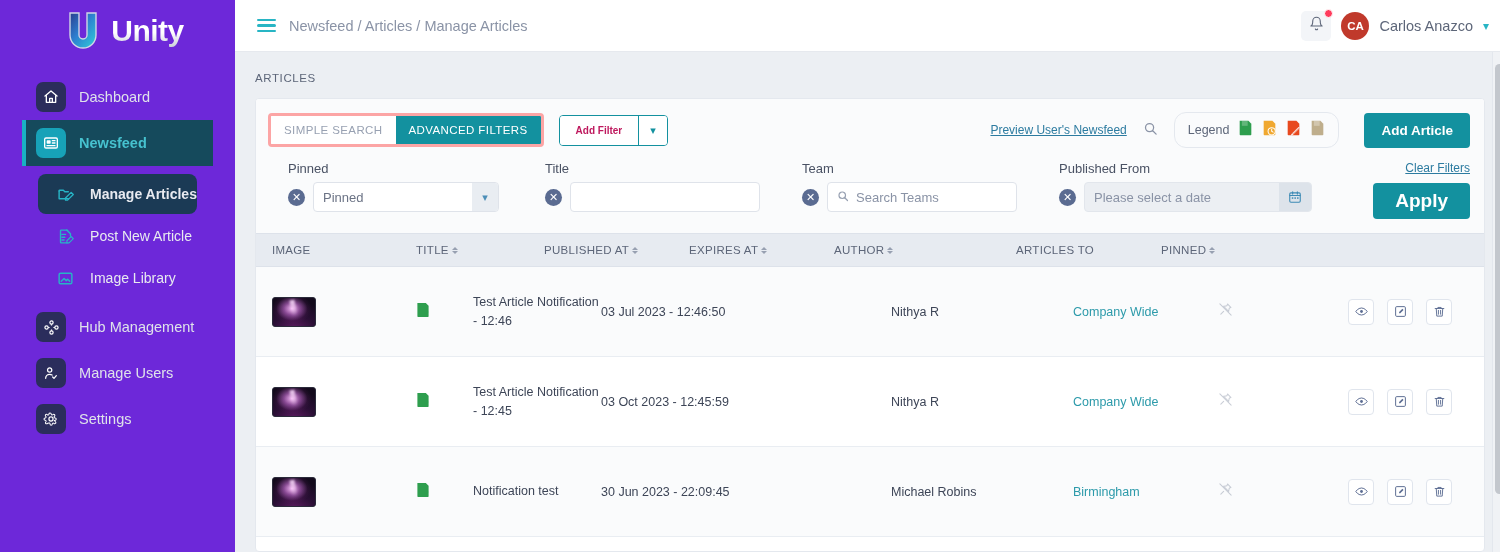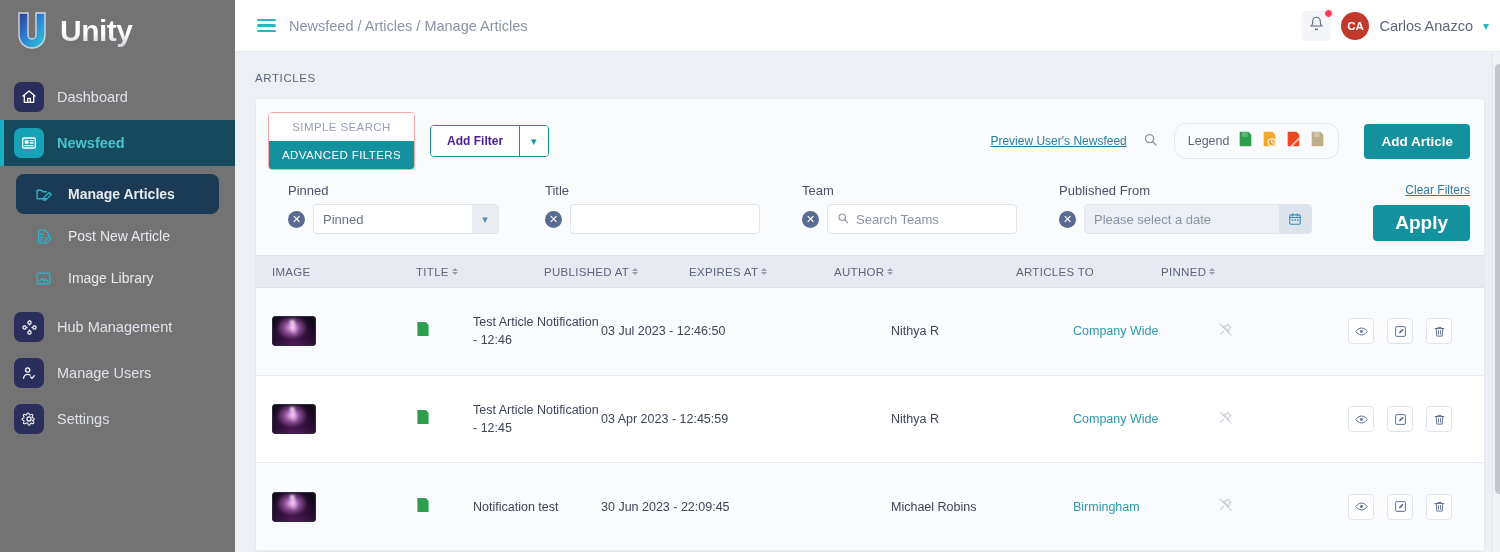--- a/index.html
+++ b/index.html
@@ -7,23 +7,23 @@
     width: 1500px; height: 552px;
     font-family: "Liberation Sans", sans-serif;
     overflow: hidden;
     background: #eceff3;
   }
   .app { display: flex; width: 1500px; height: 552px; position: relative; }
 
   
   .sidebar {
     width: 235px; min-width: 235px; height: 552px;
-    background: #737373;
+    background: #6d28d9;
     display: flex; flex-direction: column;
-    position: relative; z-index: 5;
+    position: relative; z-index: 5; align-items: center;
   }
   .logo-wrap {
     height: 62px; display: flex; align-items: center;
     padding-left: 10px; gap: 6px;
   }
   .logo-u { width: 44px; height: 46px; display:block; }
   .logo-text {
     font-size: 30px; font-weight: bold; letter-spacing: -0.5px;
     background: linear-gradient(180deg,#ffffff 0%,#ffffff 55%,#c8ccd6 100%);
     -webkit-background-clip: text; background-clip: text;
@@ -98,31 +98,31 @@
     border:1px solid #e4e8ee; border-radius:4px;
     flex:1; display:flex; flex-direction:column; overflow:hidden;
   }
 
   
   .toolbar {
     display:flex; align-items:center; justify-content:space-between;
     padding: 13px 14px 13px 12px; background:#fafbfc;
   }
   .toolbar-left { display:flex; align-items:center; gap:15px; }
-  .segmented { display:flex; border-radius:4px; overflow:hidden; border:1px solid #fca5a5;flex-direction:column; }
+  .segmented { display:flex; border-radius:4px; overflow:hidden; border:3px solid #fca5a5; }
   .seg {
     padding: 8px 13px; font-size:11.5px; letter-spacing:0.4px;
     background:#fff; color:#98a1b2; cursor:pointer; border:none;
     font-family: inherit;
   }
   .seg.on { background:#13919f; color:#fff; }
   .addfilter-group { display:flex; border:1.5px solid #13919f; border-radius:4px; overflow:hidden; }
   .addfilter-btn {
-    padding: 8px 16px; background:#fff; color:#4c1d95; font-weight:bold;
-    font-size:12px; border:none; cursor:pointer; font-family: inherit;
+    padding: 8px 16px; background:#fff; color:#be185d; font-weight:bold;
+    font-size:10px; border:none; cursor:pointer; font-family: inherit;
   }
   .addfilter-caret {
     padding: 8px 11px; background:#fff; color:#13919f; cursor:pointer;
     border-left:1.5px solid #13919f; font-size:11px; display:flex; align-items:center;
   }
   .toolbar-right { display:flex; align-items:center; gap:16px; }
   .preview-link {
     font-size:12px; color:#2c7ba0; text-decoration:underline; cursor:pointer;
   }
   .legend-box {
@@ -607,21 +607,21 @@
         </div>
         <div class="c-state">
           <span>
             <svg width="14" height="16" viewBox="0 0 20 22">
               <path d="M2 1h12l4 4v15a1 1 0 0 1-1 1H3a1 1 0 0 1-1-1z" fill="#2e9e4e"></path>
               <path d="M9 17l2.2 2.4L16.5 14" fill="none" stroke="#2e9e4e" stroke-width="2" stroke-linecap="round" stroke-linejoin="round"></path>
             </svg>
           </span>
         </div>
         <div class="c-title">Test Article Notification - 12:45</div>
-        <div class="c-pub">03 Apr 2023 - 12:45:59</div>
+        <div class="c-pub">03 Oct 2023 - 12:45:59</div>
         <div class="c-author">Nithya R</div>
         <div class="c-pubto">Company Wide</div>
         <div class="c-pinned">
           <span class="pin-off">
             <svg width="15" height="15" viewBox="0 0 24 24" fill="none" stroke="#8a93a6" stroke-width="1.7" stroke-linecap="round">
               <path d="M15.5 3.5l5 5-2.5 1.5-1 5-8-8 5-1z"></path>
                 <path d="M9 15l-4.5 4.5"></path>
                 <path d="M3 3l18 18"></path>
             </svg>
           </span>

